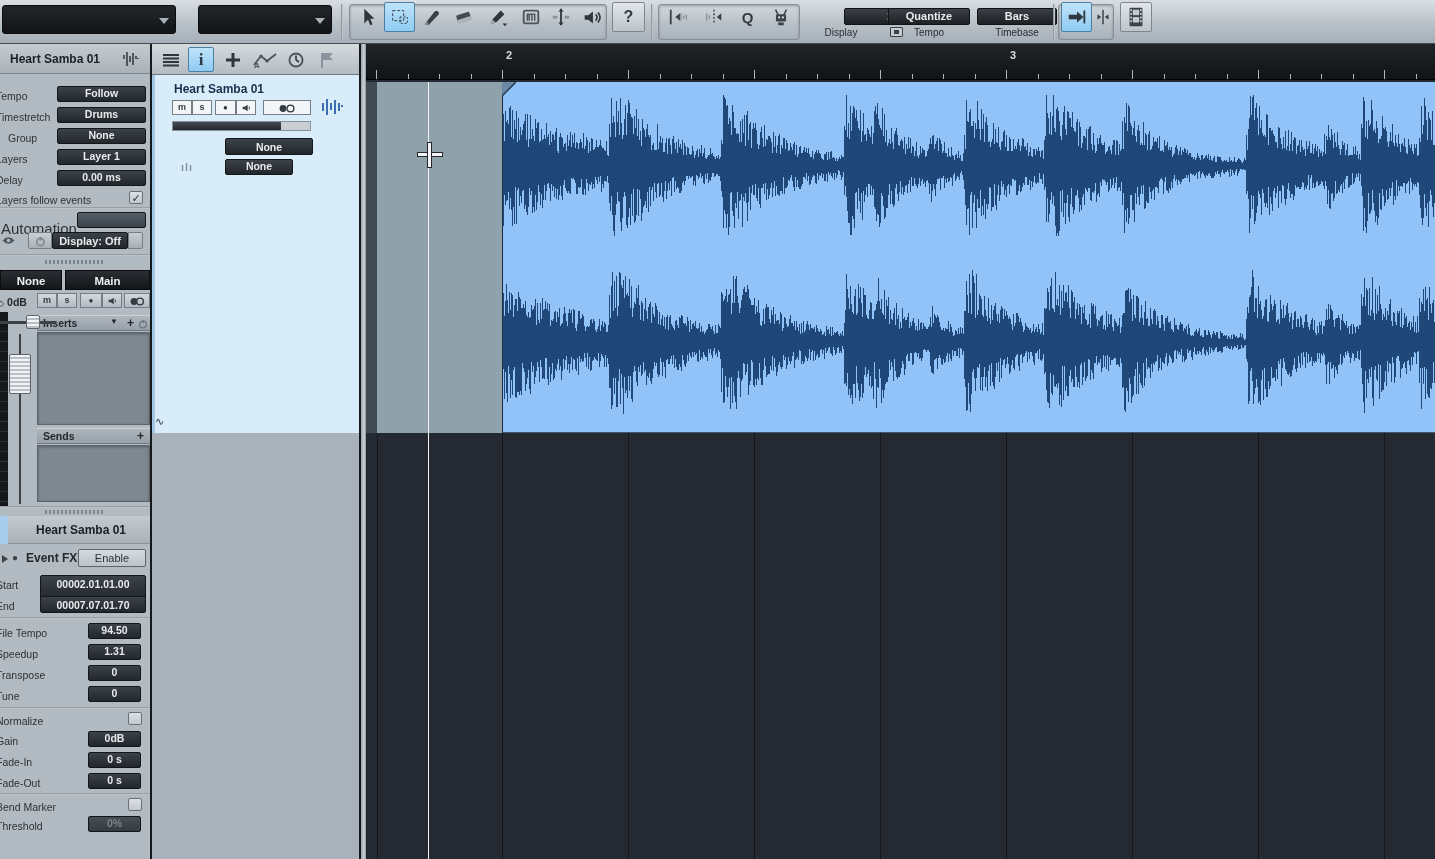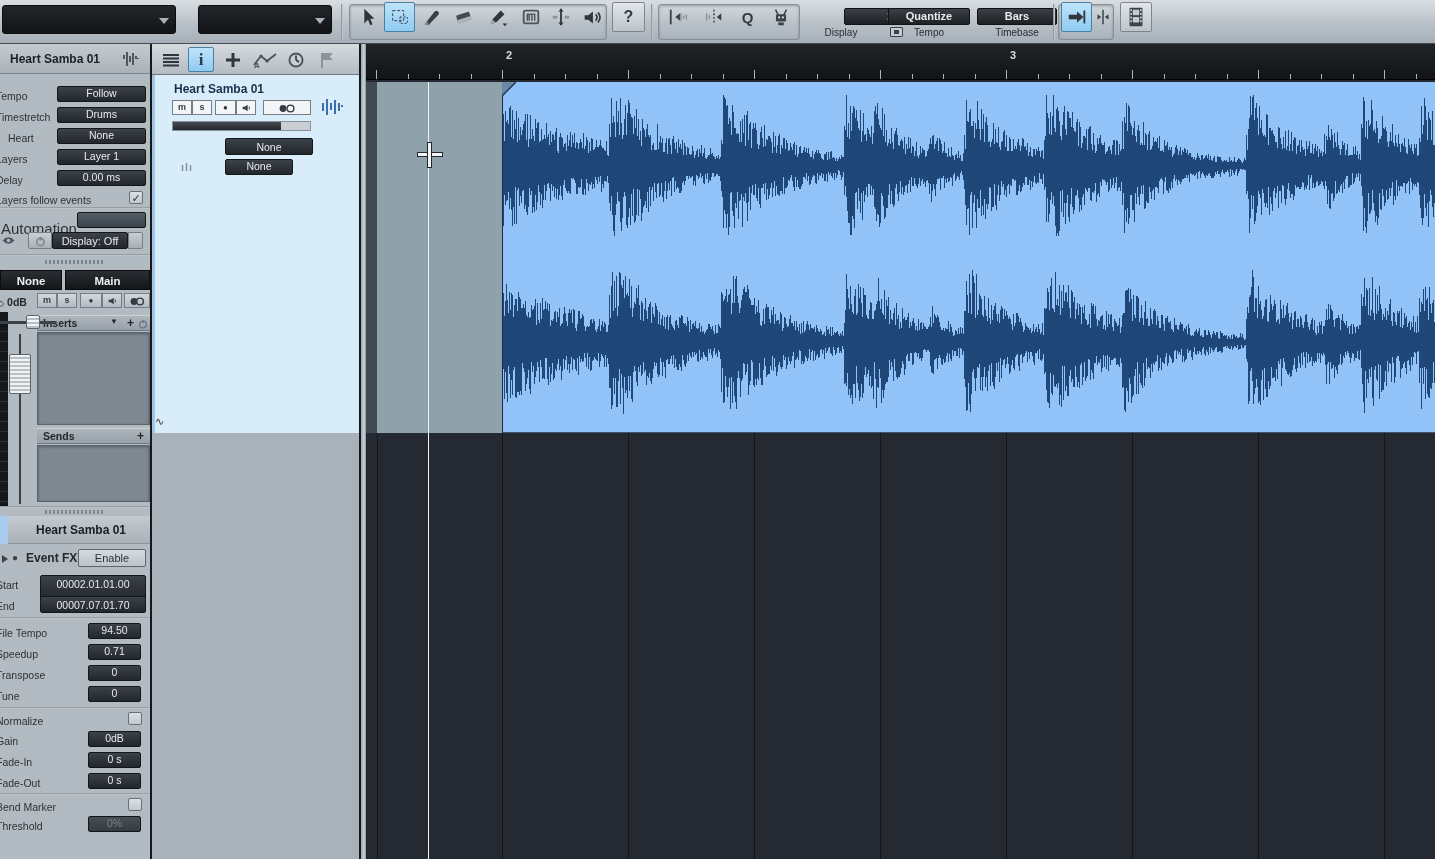--- a/index.html
+++ b/index.html
@@ -30,21 +30,21 @@
   .icon-svg { display:block; }
 
   
   #inspector { position:absolute; left:0; top:44px; width:152px; height:815px;
     background:#b3bbc2; border-right:2px solid #16191c; }
   .insp-hdr { position:absolute; left:0; top:0; width:150px; height:30px;
     background:linear-gradient(#c3cad0,#aab2b9); border-bottom:1px solid #7c858d; }
   .insp-hdr .t { position:absolute; left:10px; top:8px; font-size:12px; font-weight:bold; color:#1c2126; }
   .lbl { position:absolute; left:-4px; font-size:10.5px; color:#2b3238; white-space:nowrap; }
   .vbtn { position:absolute; background:linear-gradient(#3c4249,#22272c);
-    border:1px solid #14171a; border-radius:2px; color:#e8eaec; font-weight:normal;
+    border:1px solid #14171a; border-radius:2px; color:#e8eaec; font-weight:bold;
     font-size:10.5px; text-align:center; }
   .chk { position:absolute; width:14px; height:13px; background:linear-gradient(#dde1e4,#c2c8cd);
     border:1px solid #676f77; border-radius:2px; font-size:11px; font-weight:bold;
     color:#2b3138; text-align:center; line-height:12px; }
   .hsep { position:absolute; left:0; width:150px; height:2px;
     background:linear-gradient(#848d94,#cfd4d8); }
   .grip { position:absolute; width:60px; height:4px;
     background-image:repeating-linear-gradient(90deg,#7e868d 0 2px,transparent 2px 4px); }
   .tab { position:absolute; top:226px; height:20px; background:linear-gradient(#2a2e33,#131619);
     color:#eceef0; font-size:11.5px; font-weight:bold; text-align:center; line-height:20px;
@@ -238,21 +238,21 @@
       <span class="t">Heart Samba 01</span>
       <svg style="position:absolute;right:10px;top:7px;" width="18" height="16" viewBox="0 0 18 16">
           <path d="M2 8 V4 M5 8 V1 M5 8 V15 M8 8 V5 M8 8 V11 M11 8 V2 M11 8 V14 M14 8 V5 M16 8 V7" stroke="#464c52" stroke-width="1.8"></path>
         </svg>
     </div>
 
     <div class="lbl" style="top:46px;">Tempo</div>
     <div class="vbtn" style="left:57px;top:42px;width:89px;height:16px;">Follow</div>
     <div class="lbl" style="top:67px;">Timestretch</div>
     <div class="vbtn" style="left:57px;top:63px;width:89px;height:16px;">Drums</div>
-    <div class="lbl" style="left:8px;top:88px;">Heart</div>
+    <div class="lbl" style="left:8px;top:88px;">Group</div>
     <div class="vbtn" style="left:57px;top:84px;width:89px;height:16px;">None</div>
     <div class="lbl" style="top:109px;">Layers</div>
     <div class="vbtn" style="left:57px;top:105px;width:89px;height:16px;">Layer 1</div>
     <div class="lbl" style="top:130px;">Delay</div>
     <div class="vbtn" style="left:57px;top:126px;width:89px;height:16px;">0.00 ms</div>
 
     <div class="lbl" style="top:150px;">Layers follow events</div>
     <div class="chk" style="left:129px;top:147px;">✓</div>
 
     <div class="hsep" style="top:163px;"></div>
@@ -327,21 +327,21 @@
 
     <div class="lbl" style="top:535px;">Start</div>
     <div class="vbtn" style="left:40px;top:531px;width:106px;height:26px;line-height:16px;">00002.01.01.00</div>
     <div class="lbl" style="top:556px;">End</div>
     <div class="vbtn" style="left:40px;top:552px;width:106px;height:17px;line-height:16px;">00007.07.01.70</div>
 
     <div class="hsep" style="top:573px;"></div>
     <div class="lbl" style="top:583px;">File Tempo</div>
     <div class="vbtn" style="left:88px;top:579px;width:53px;height:16px;">94.50</div>
     <div class="lbl" style="top:604px;">Speedup</div>
-    <div class="vbtn" style="left:88px;top:600px;width:53px;height:16px;">0.71</div>
+    <div class="vbtn" style="left:88px;top:600px;width:53px;height:16px;">1.31</div>
     <div class="lbl" style="top:625px;">Transpose</div>
     <div class="vbtn" style="left:88px;top:621px;width:53px;height:16px;">0</div>
     <div class="lbl" style="top:646px;">Tune</div>
     <div class="vbtn" style="left:88px;top:642px;width:53px;height:16px;">0</div>
 
     <div class="hsep" style="top:663px;"></div>
     <div class="lbl" style="top:671px;">Normalize</div>
     <div class="chk" style="left:128px;top:668px;"></div>
     <div class="lbl" style="top:691px;">Gain</div>
     <div class="vbtn" style="left:88px;top:687px;width:53px;height:16px;">0dB</div>

